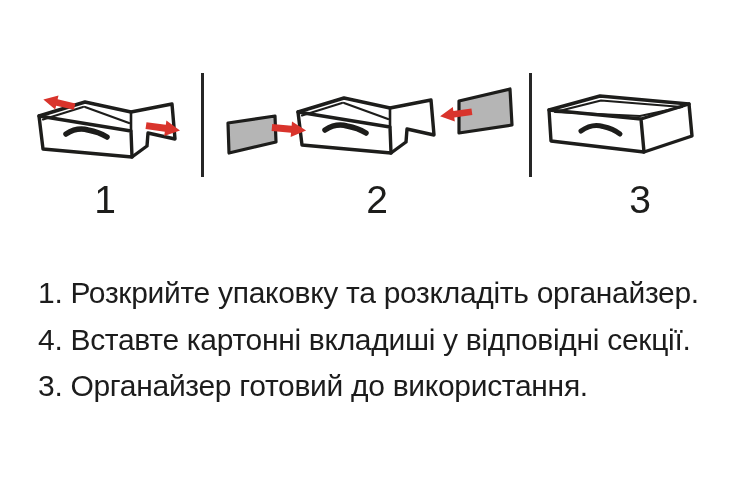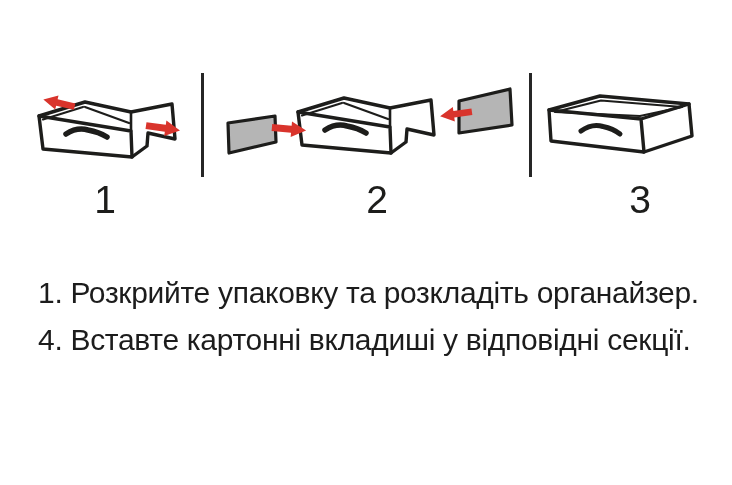--- a/index.html
+++ b/index.html
@@ -90,15 +90,16 @@
     </g>
   </svg>
 
   <div class="step-num" id="num-1">1</div>
   <div class="step-num" id="num-2">2</div>
   <div class="step-num" id="num-3">3</div>
 
   <div class="instructions">
     <p>1. Розкрийте упаковку та розкладіть органайзер.</p>
     <p>4. Вставте картонні вкладиші у відповідні секції.</p>
+    <p>3. Органайзер готовий до використання.</p>
   </div>
 
 </div>
 
 </body></html>

